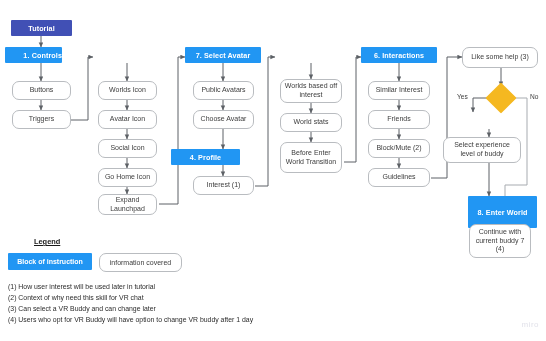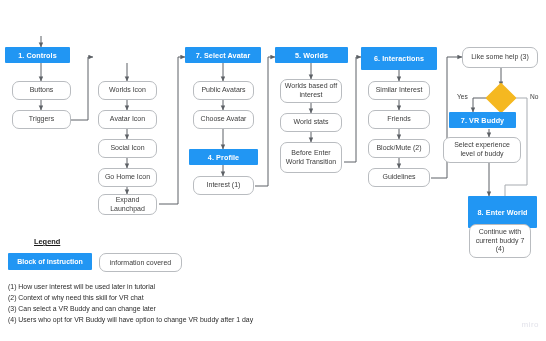--- a/index.html
+++ b/index.html
@@ -118,22 +118,25 @@
       <path d="M489,163 L489,196"></path>
 
       <path d="M496,212 L496,224"></path>
     </g>
 
     <g stroke="#a7abb0" stroke-width="1" fill="none">
       <path d="M513,98 L527,98 L527,185 L505,185 L505,196"></path>
     </g>
   </svg>
 
-
-  <div class="node hdr" style="left:5px;top:47px;width:65px;height:16px;">
+  <div class="node hdr root" style="left:11px;top:20px;width:61px;height:16px;">
+    <span>Tutorial</span>
+  </div>
+
+  <div class="node hdr" style="left:5px;top:47px;width:57px;height:16px;justify-content:flex-end;">
     <span>1. Controls</span>
   </div>
   <div class="node box" style="left:12px;top:81px;width:59px;height:19px;">
     <span>Buttons</span>
   </div>
   <div class="node box" style="left:12px;top:110px;width:59px;height:19px;">
     <span>Triggers</span>
   </div>
 
   <div class="node box" style="left:98px;top:81px;width:59px;height:19px;">
@@ -154,41 +157,38 @@
 
   <div class="node hdr" style="left:185px;top:47px;width:76px;height:16px;">
     <span>7. Select Avatar</span>
   </div>
   <div class="node box" style="left:193px;top:81px;width:61px;height:19px;">
     <span>Public Avatars</span>
   </div>
   <div class="node box" style="left:193px;top:110px;width:61px;height:19px;">
     <span>Choose Avatar</span>
   </div>
-  <div class="node hdr" style="left:189px;top:149px;width:69px;height:16px;text-align:center;">
+  <div class="node hdr" style="left:171px;top:149px;width:69px;height:16px;text-align:center;">
     <span>4. Profile</span>
   </div>
   <div class="node box" style="left:193px;top:176px;width:61px;height:19px;">
     <span>Interest (1)</span>
   </div>
 
-  <div class="node hdr" style="left:275px;top:47px;width:73px;height:16px;">
-    <span>5. Worlds</span>
-  </div>
   <div class="node box" style="left:280px;top:79px;width:62px;height:24px;padding:0 3px;">
     <span>Worlds based off interest</span>
   </div>
   <div class="node box" style="left:280px;top:113px;width:62px;height:19px;">
     <span>World stats</span>
   </div>
   <div class="node box" style="left:280px;top:142px;width:62px;height:31px;padding:0 3px;">
     <span>Before Enter World Transition</span>
   </div>
 
-  <div class="node hdr" style="left:361px;top:47px;width:76px;height:23px;">
+  <div class="node hdr" style="left:361px;top:47px;width:76px;height:16px;">
     <span>6. Interactions</span>
   </div>
   <div class="node box" style="left:368px;top:81px;width:62px;height:19px;">
     <span>Similar Interest</span>
   </div>
   <div class="node box" style="left:368px;top:110px;width:62px;height:19px;">
     <span>Friends</span>
   </div>
   <div class="node box" style="left:368px;top:139px;width:62px;height:19px;">
     <span>Block/Mute (2)</span>
@@ -203,23 +203,20 @@
 
   <div class="diamond" style="left:490px;top:87px;width:22px;height:22px;"></div>
 
   <div class="edgelabel" style="left:457px;top:93px;">
     <span>Yes</span>
   </div>
   <div class="edgelabel" style="left:530px;top:93px;">
     <span>No</span>
   </div>
 
-  <div class="node hdr" style="left:449px;top:112px;width:67px;height:16px;">
-    <span>7.  VR Buddy</span>
-  </div>
   <div class="node box" style="left:443px;top:137px;width:78px;height:26px;padding:0 3px;">
     <span>Select experience level  of buddy</span>
   </div>
 
   <div class="node hdr" style="left:468px;top:196px;width:69px;height:32px;">
     <span>8. Enter World</span>
   </div>
   <div class="node box" style="left:469px;top:224px;width:62px;height:34px;padding:0 4px;">
     <span>Continue with current buddy 7 (4)</span>
   </div>

